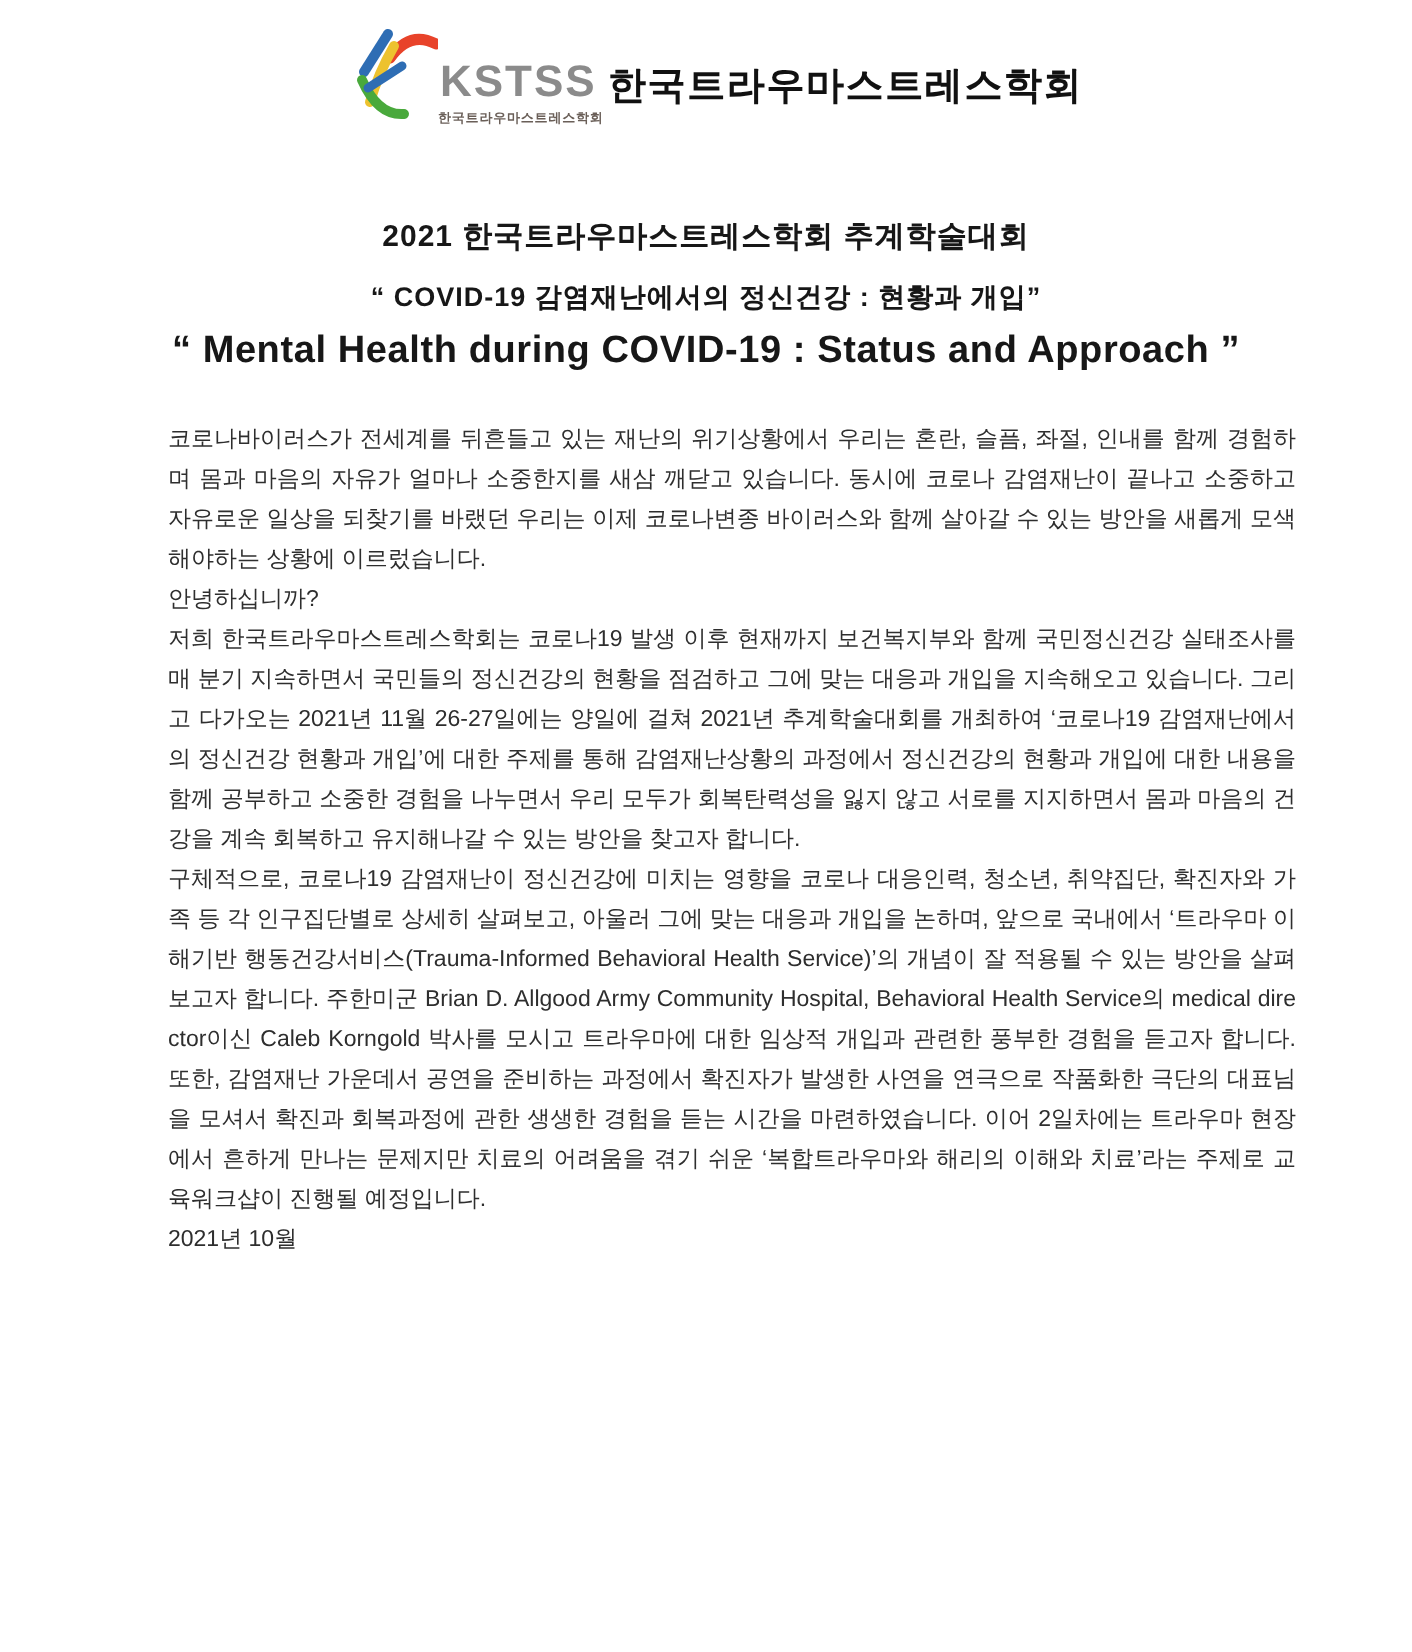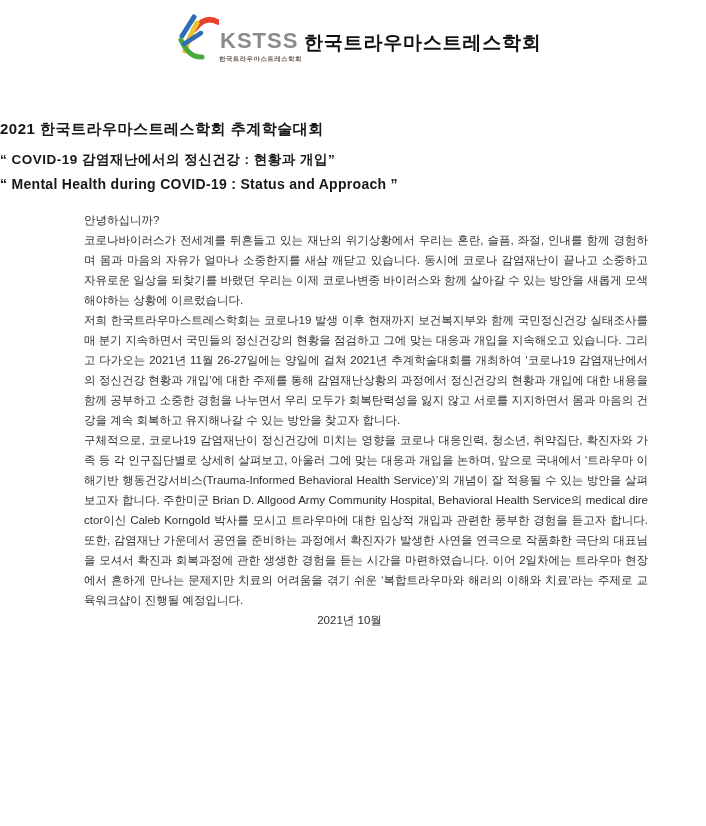--- a/index.html
+++ b/index.html
@@ -19,33 +19,33 @@
   }
   .brand-caption{
     position:absolute;left:219px;top:55px;
     font-size:6.5px;font-weight:bold;color:#6a5f58;letter-spacing:0.4px;
   }
   .org-heading{
     position:absolute;left:304px;top:30px;
     font-size:19px;font-weight:bold;color:#111;letter-spacing:0.8px;
   }
   
-  .title-block{position:absolute;top:120px;left:0;right:0;color:#171717;}
+  .title-block{position:absolute;top:109px;left:0;right:0;text-align:center;color:#171717;}
   .title-line1{font-size:15px;font-weight:bold;letter-spacing:0.5px;margin:0 0 8px 0;}
   .title-line2{font-size:13.5px;font-weight:bold;letter-spacing:0.5px;margin:12px 0 7px 0;}
-  .title-line3{font-size:14px;font-weight:bold;letter-spacing:0.3px;margin:0;}
+  .title-line3{font-size:19px;font-weight:bold;letter-spacing:0.3px;margin:0;}
   
   .body-block{
     position:absolute;top:210px;left:84px;width:564px;
     font-size:11.5px;line-height:20px;
     text-align:justify;word-break:break-all;
     color:#2e2e2e;
   }
   .body-block p{margin:0;}
-  .date-line{text-align:center;padding-right:33px;}
+  .date-line{text-align:left;padding-right:33px;}
   
   .signature{position:absolute;top:727px;right:96px;font-weight:bold;color:#1c1c1c;}
   .sig-row{display:flex;justify-content:flex-end;align-items:baseline;height:22px;font-size:11.5px;}
   .sig-org{width:132px;text-align:left;}
   .sig-title{
     width:52px;margin-left:16px;
     text-align:justify;text-align-last:justify;
   }
   .sig-name{
     width:48px;margin-left:8px;
@@ -68,22 +68,22 @@
   <div class="brand-caption">한국트라우마스트레스학회</div>
   <div class="org-heading">한국트라우마스트레스학회</div>
 
   <div class="title-block">
     <div class="title-line1">2021 한국트라우마스트레스학회 추계학술대회</div>
     <div class="title-line2">“ COVID-19 감염재난에서의 정신건강 : 현황과 개입”</div>
     <div class="title-line3">“ Mental Health during COVID-19 : Status and Approach ”</div>
   </div>
 
   <div class="body-block">
+    <p>코로나바이러스가 전세계를 뒤흔들고 있는 재난의 위기상황에서 우리는 혼란, 슬픔, 좌절, 인내를 함께 경험하며 몸과 마음의 자유가 얼마나 소중한지를 새삼 깨닫고 있습니다. 동시에 코로나 감염재난이 끝나고 소중하고 자유로운 일상을 되찾기를 바랬던 우리는 이제 코로나변종 바이러스와 함께 살아갈 수 있는 방안을 새롭게 모색해야하는 상황에 이르렀습니다.</p>
     <p>안녕하십니까?</p>
-    <p>코로나바이러스가 전세계를 뒤흔들고 있는 재난의 위기상황에서 우리는 혼란, 슬픔, 좌절, 인내를 함께 경험하며 몸과 마음의 자유가 얼마나 소중한지를 새삼 깨닫고 있습니다. 동시에 코로나 감염재난이 끝나고 소중하고 자유로운 일상을 되찾기를 바랬던 우리는 이제 코로나변종 바이러스와 함께 살아갈 수 있는 방안을 새롭게 모색해야하는 상황에 이르렀습니다.</p>
     <p>저희 한국트라우마스트레스학회는 코로나19 발생 이후 현재까지 보건복지부와 함께 국민정신건강 실태조사를 매 분기 지속하면서 국민들의 정신건강의 현황을 점검하고 그에 맞는 대응과 개입을 지속해오고 있습니다. 그리고 다가오는 2021년 11월 26-27일에는 양일에 걸쳐 2021년 추계학술대회를 개최하여 ‘코로나19 감염재난에서의 정신건강 현황과 개입’에 대한 주제를 통해 감염재난상황의 과정에서 정신건강의 현황과 개입에 대한 내용을 함께 공부하고 소중한 경험을 나누면서 우리 모두가 회복탄력성을 잃지 않고 서로를 지지하면서 몸과 마음의 건강을 계속 회복하고 유지해나갈 수 있는 방안을 찾고자 합니다.</p>
     <p>구체적으로, 코로나19 감염재난이 정신건강에 미치는 영향을 코로나 대응인력, 청소년, 취약집단, 확진자와 가족 등 각 인구집단별로 상세히 살펴보고, 아울러 그에 맞는 대응과 개입을 논하며, 앞으로 국내에서 ‘트라우마 이해기반 행동건강서비스(Trauma-Informed Behavioral Health Service)’의 개념이 잘 적용될 수 있는 방안을 살펴보고자 합니다. 주한미군 Brian D. Allgood Army Community Hospital, Behavioral Health Service의 medical director이신 Caleb Korngold 박사를 모시고 트라우마에 대한 임상적 개입과 관련한 풍부한 경험을 듣고자 합니다. 또한, 감염재난 가운데서 공연을 준비하는 과정에서 확진자가 발생한 사연을 연극으로 작품화한 극단의 대표님을 모셔서 확진과 회복과정에 관한 생생한 경험을 듣는 시간을 마련하였습니다. 이어 2일차에는 트라우마 현장에서 흔하게 만나는 문제지만 치료의 어려움을 겪기 쉬운 ‘복합트라우마와 해리의 이해와 치료’라는 주제로 교육워크샵이 진행될 예정입니다.</p>
     <p class="date-line">2021년 10월</p>
   </div>
 
   <div class="signature">
     <div class="sig-row">
       <span class="sig-org">한국트라우마스트레스학회</span>
       <span class="sig-title">회 장</span>
       <span class="sig-name">현 진 희</span>

